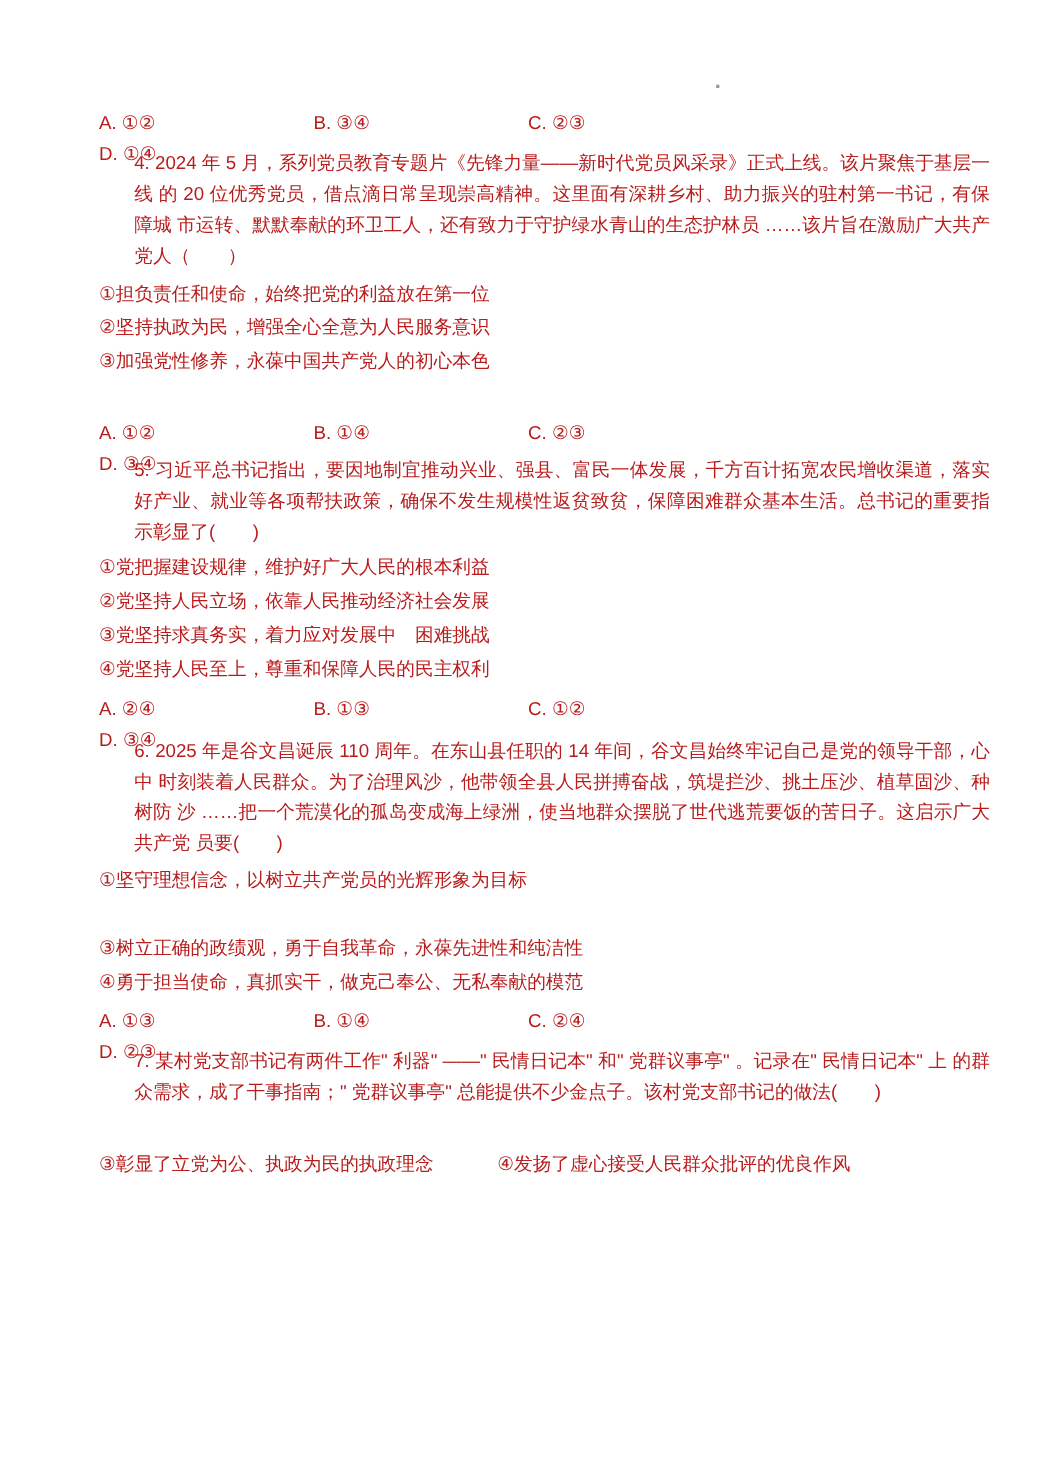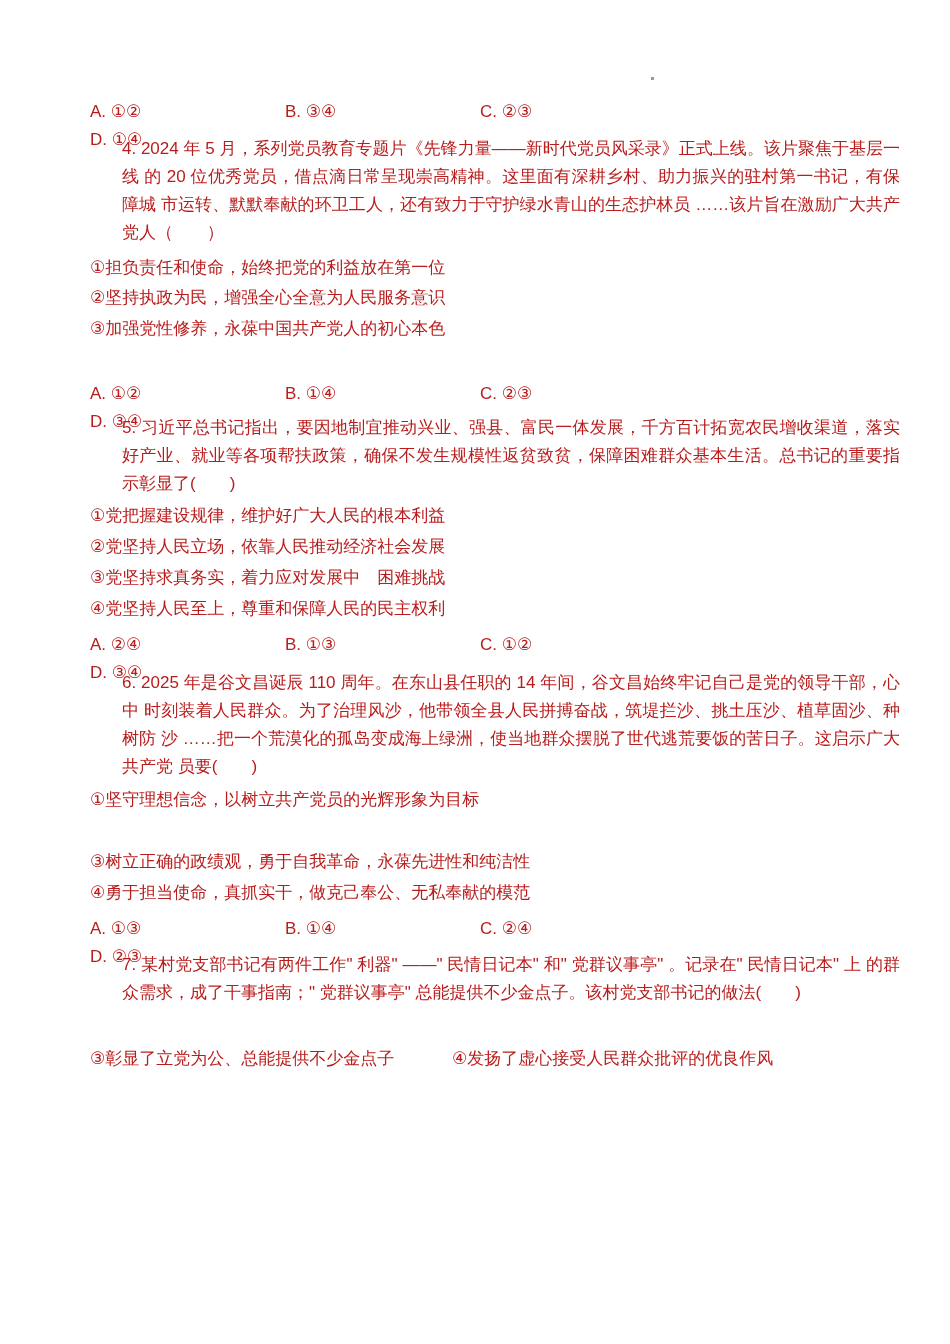--- a/index.html
+++ b/index.html
@@ -74,17 +74,17 @@
   <div class="blk stem" style="top:669px">6. 2025 年是谷文昌诞辰 110 周年。在东山县任职的 14 年间，谷文昌始终牢记自己是党的领导干部，心中 时刻装着人民群众。为了治理风沙，他带领全县人民拼搏奋战，筑堤拦沙、挑土压沙、植草固沙、种树防 沙 ……把一个荒漠化的孤岛变成海上绿洲，使当地群众摆脱了世代逃荒要饭的苦日子。这启示广大共产党 员要(　　)</div>
   <div class="blk opt" style="top:786px">①坚守理想信念，以树立共产党员的光辉形象为目标</div>
   <div class="blk opt" style="top:879px">④勇于担当使命，真抓实干，做克己奉公、无私奉献的模范</div>
   <div class="blk opt" style="top:848px">③树立正确的政绩观，勇于自我革命，永葆先进性和纯洁性</div>
   <div class="blk ans" style="top:915px">
     <span>A. ①③</span><span>B. ①④</span><span>C. ②④</span><span>D. ②③</span>
   </div>
 
   <div class="blk stem" style="top:951px">7. 某村党支部书记有两件工作" 利器" ——" 民情日记本" 和" 党群议事亭" 。记录在" 民情日记本" 上 的群众需求，成了干事指南；" 党群议事亭" 总能提供不少金点子。该村党支部书记的做法(　　)</div>
   <div class="blk twocol" style="top:1045px">
-    <span class="c1">③彰显了立党为公、总能提供不少金点子</span>
+    <span class="c1">③彰显了立党为公、执政为民的执政理念</span>
     <span class="c2" style="left:362px">④发扬了虚心接受人民群众批评的优良作风</span>
   </div>
 
 </div>
 
 </body></html>

